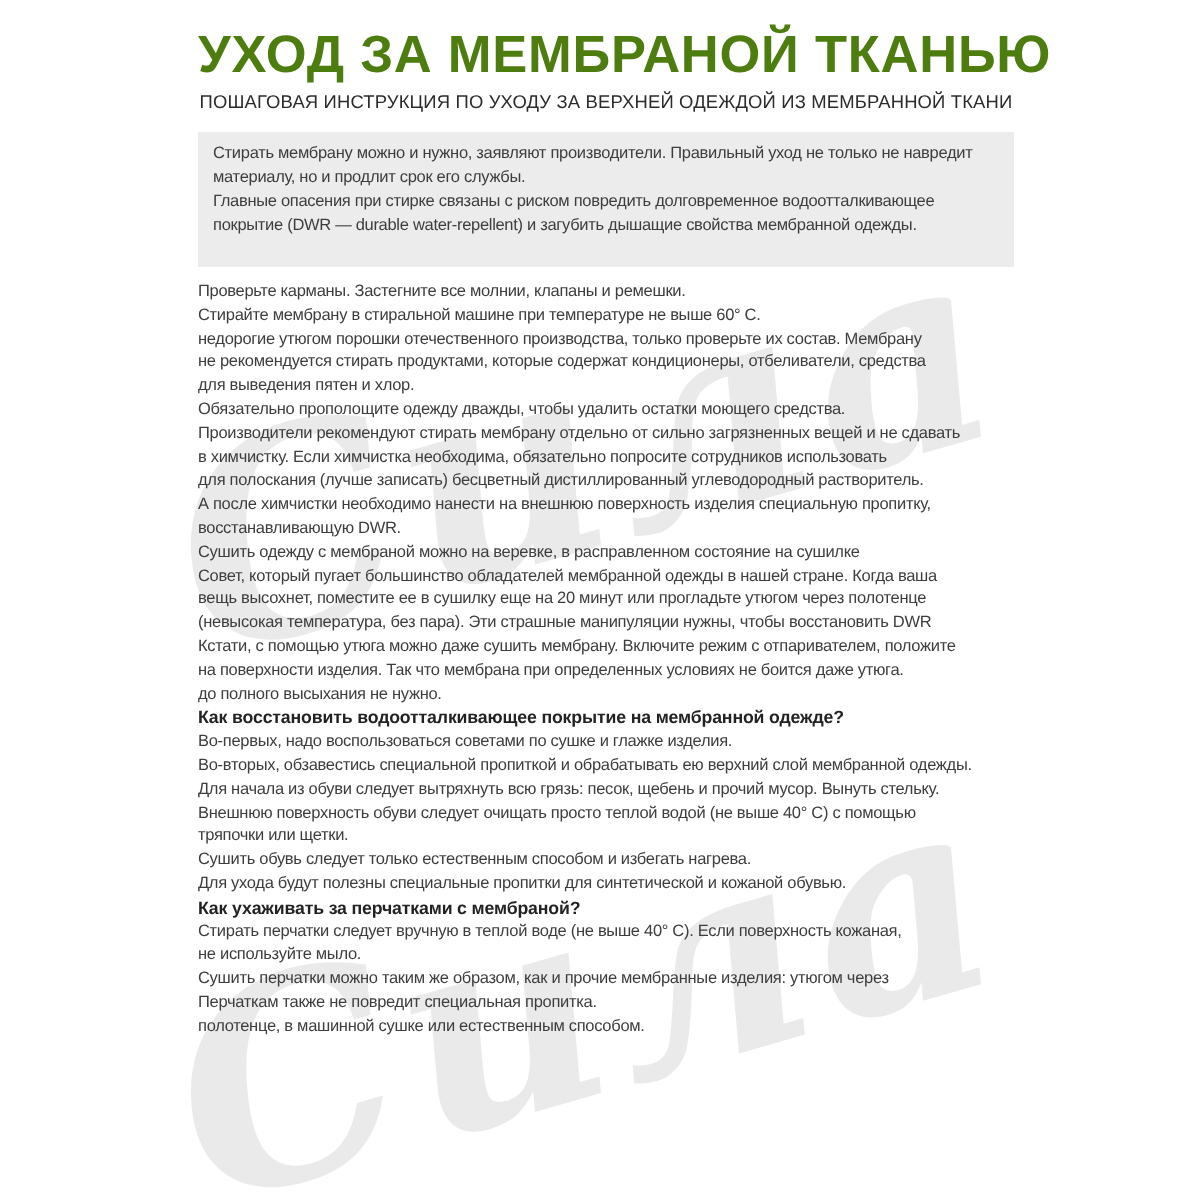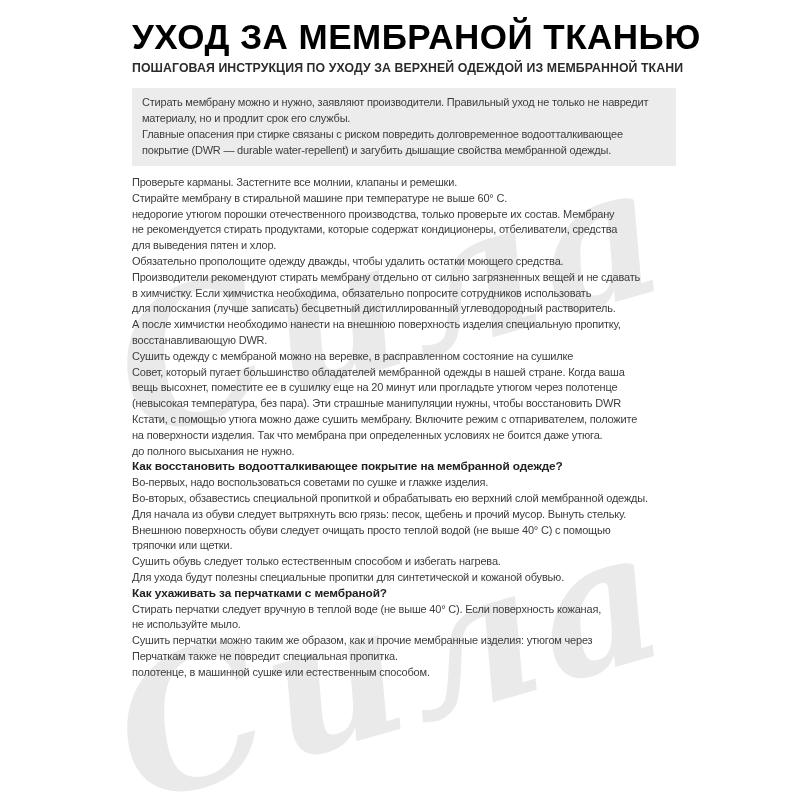--- a/index.html
+++ b/index.html
@@ -35,37 +35,37 @@
     top: 0;
     width: 544px;
   }
   .title {
     margin-top: 18px;
     text-align: left;
     font-size: 35px;
     line-height: 38px;
     font-weight: bold;
     letter-spacing: 0.5px;
-    color: #000000;
+    color: #4d7c0f;
     white-space: nowrap;
   }
   .subtitle {
     margin-top: 5px;
     text-align: center;
     font-size: 12.3px;
     line-height: 15px;
-    font-weight: bold;
+    font-weight: normal;
     letter-spacing: 0.1px;
     color: #2b2b2b;
     white-space: nowrap;
   }
   .intro-box {
     margin-top: 12px;
     background: #ececec;
-    padding: 6px 10px 8px 10px;
+    padding: 6px 10px 20px 10px;
   }
   .intro-box .ln {
     font-size: 11px;
     line-height: 16px;
     letter-spacing: -0.2px;
     white-space: nowrap;
     color: #3d3d3d;
   }
   .body-text { margin-top: 9px; }
   .sec-h {

